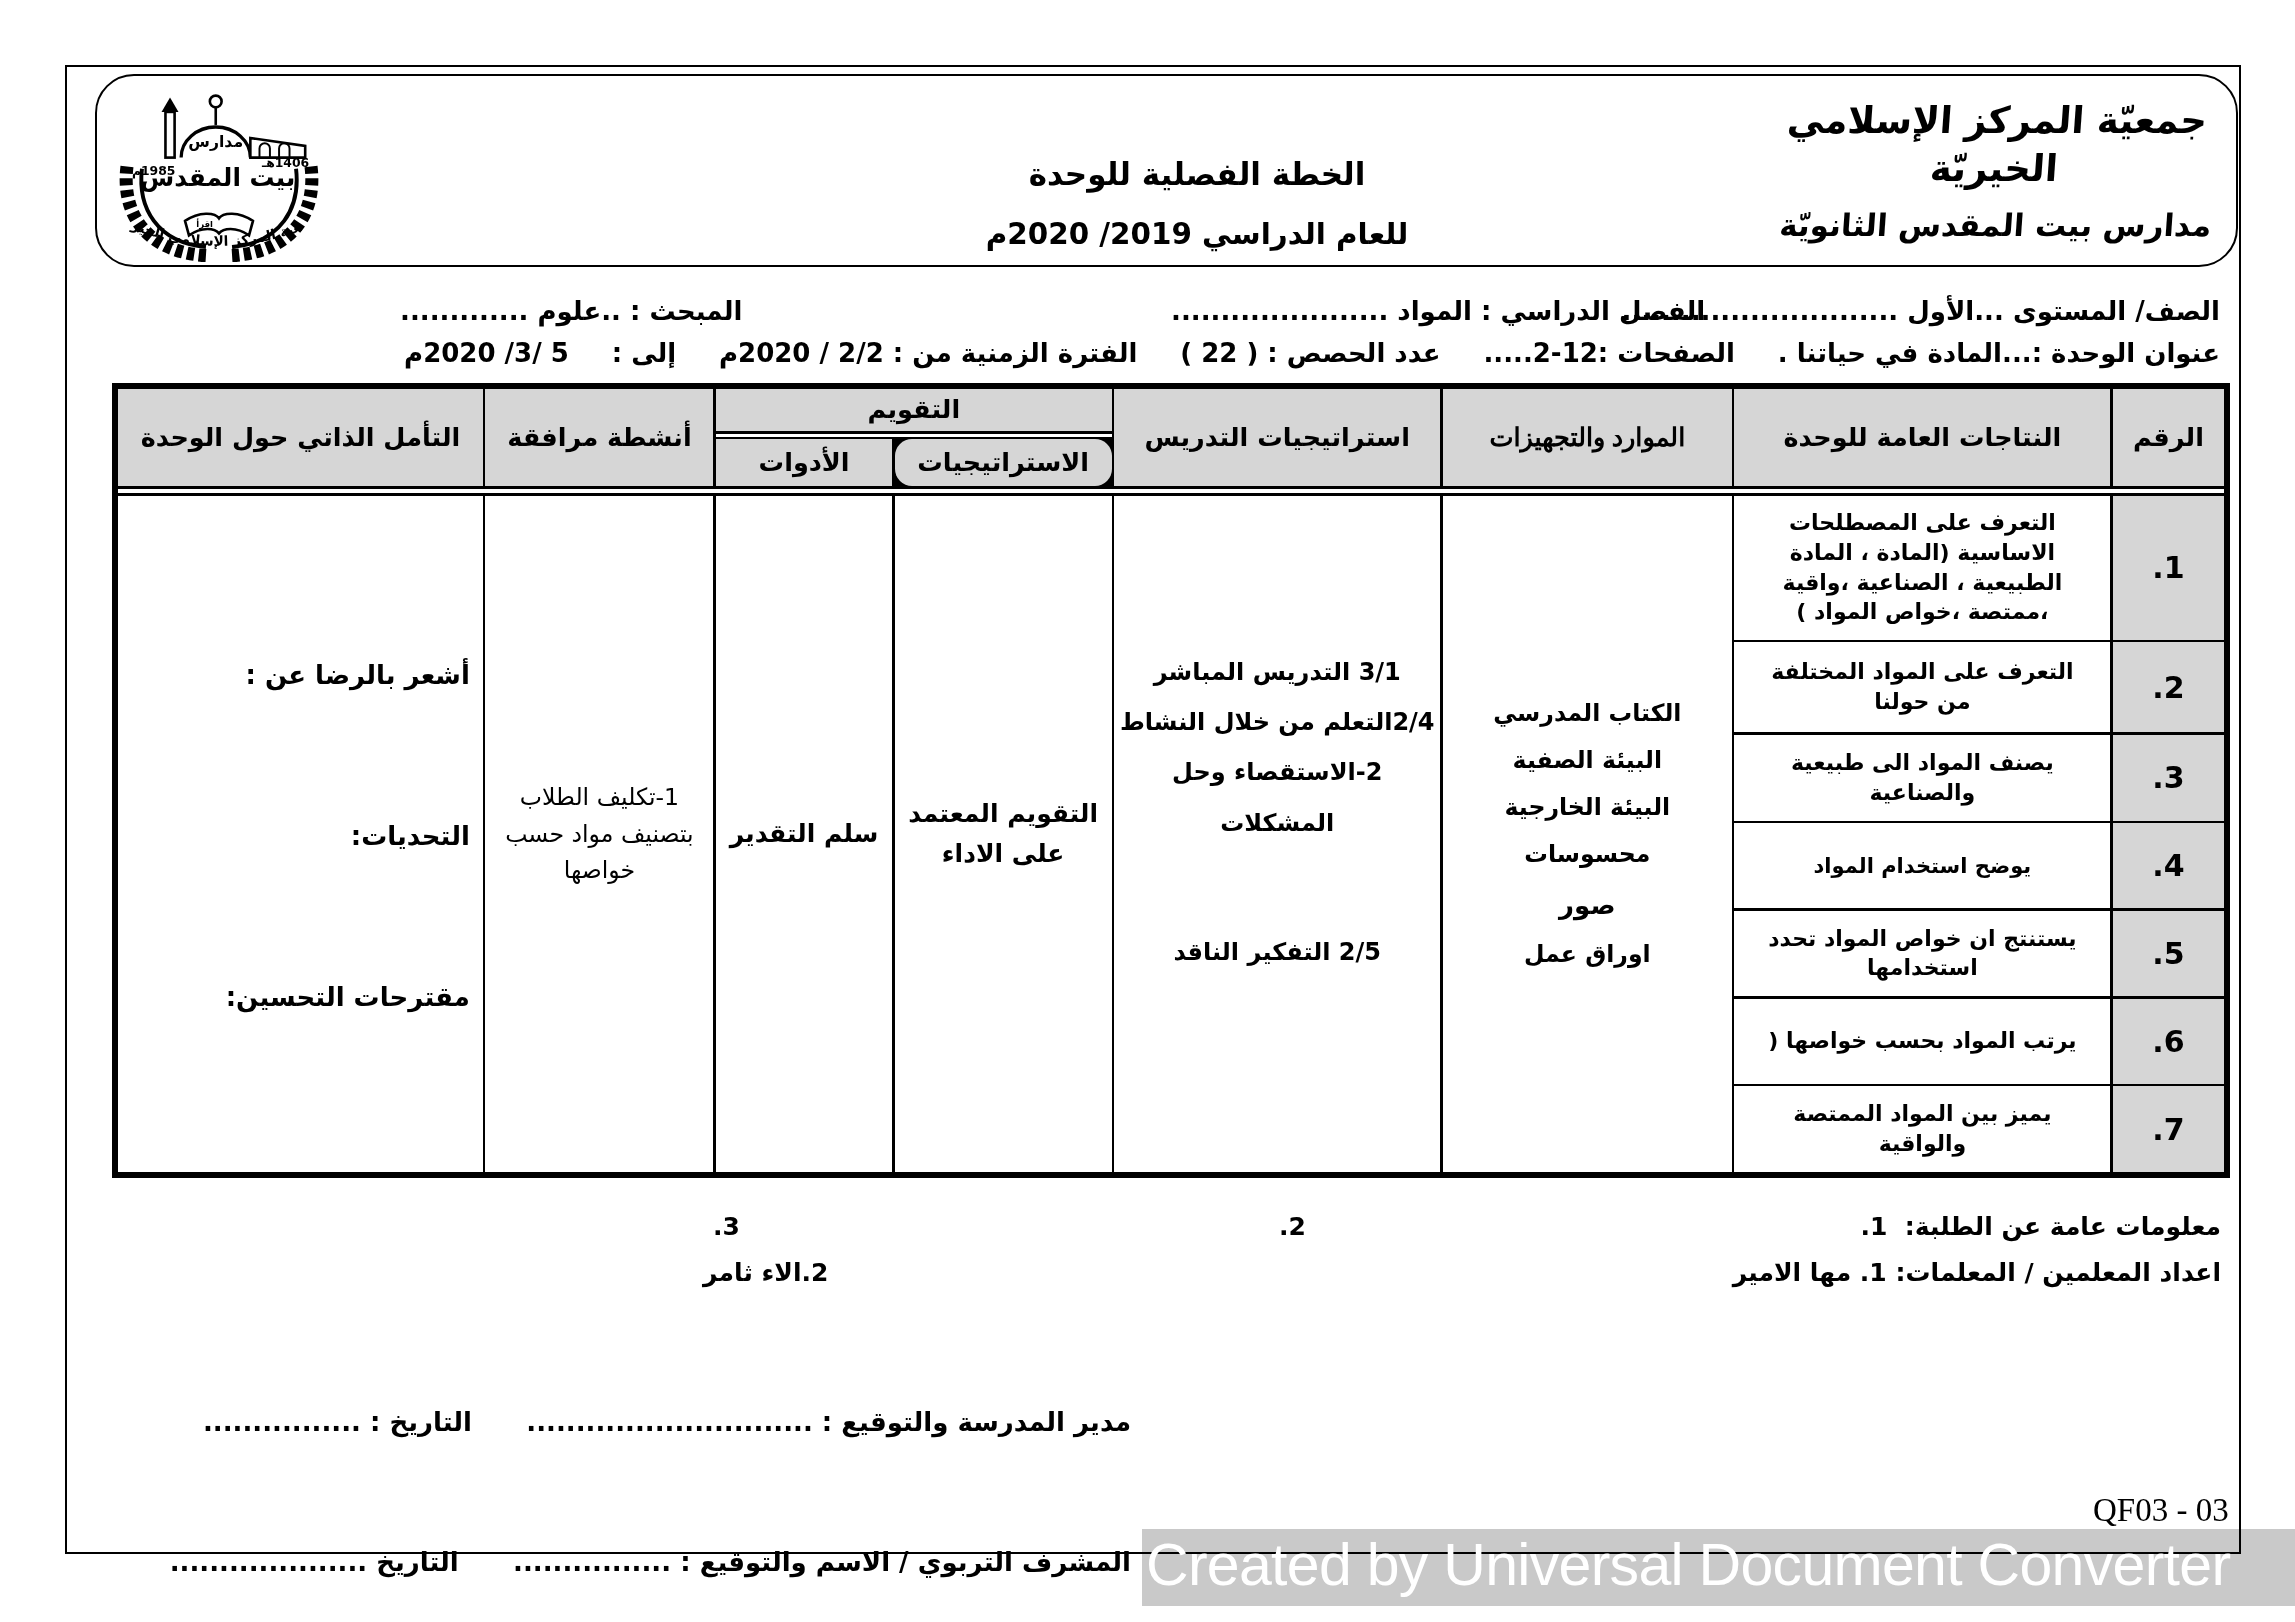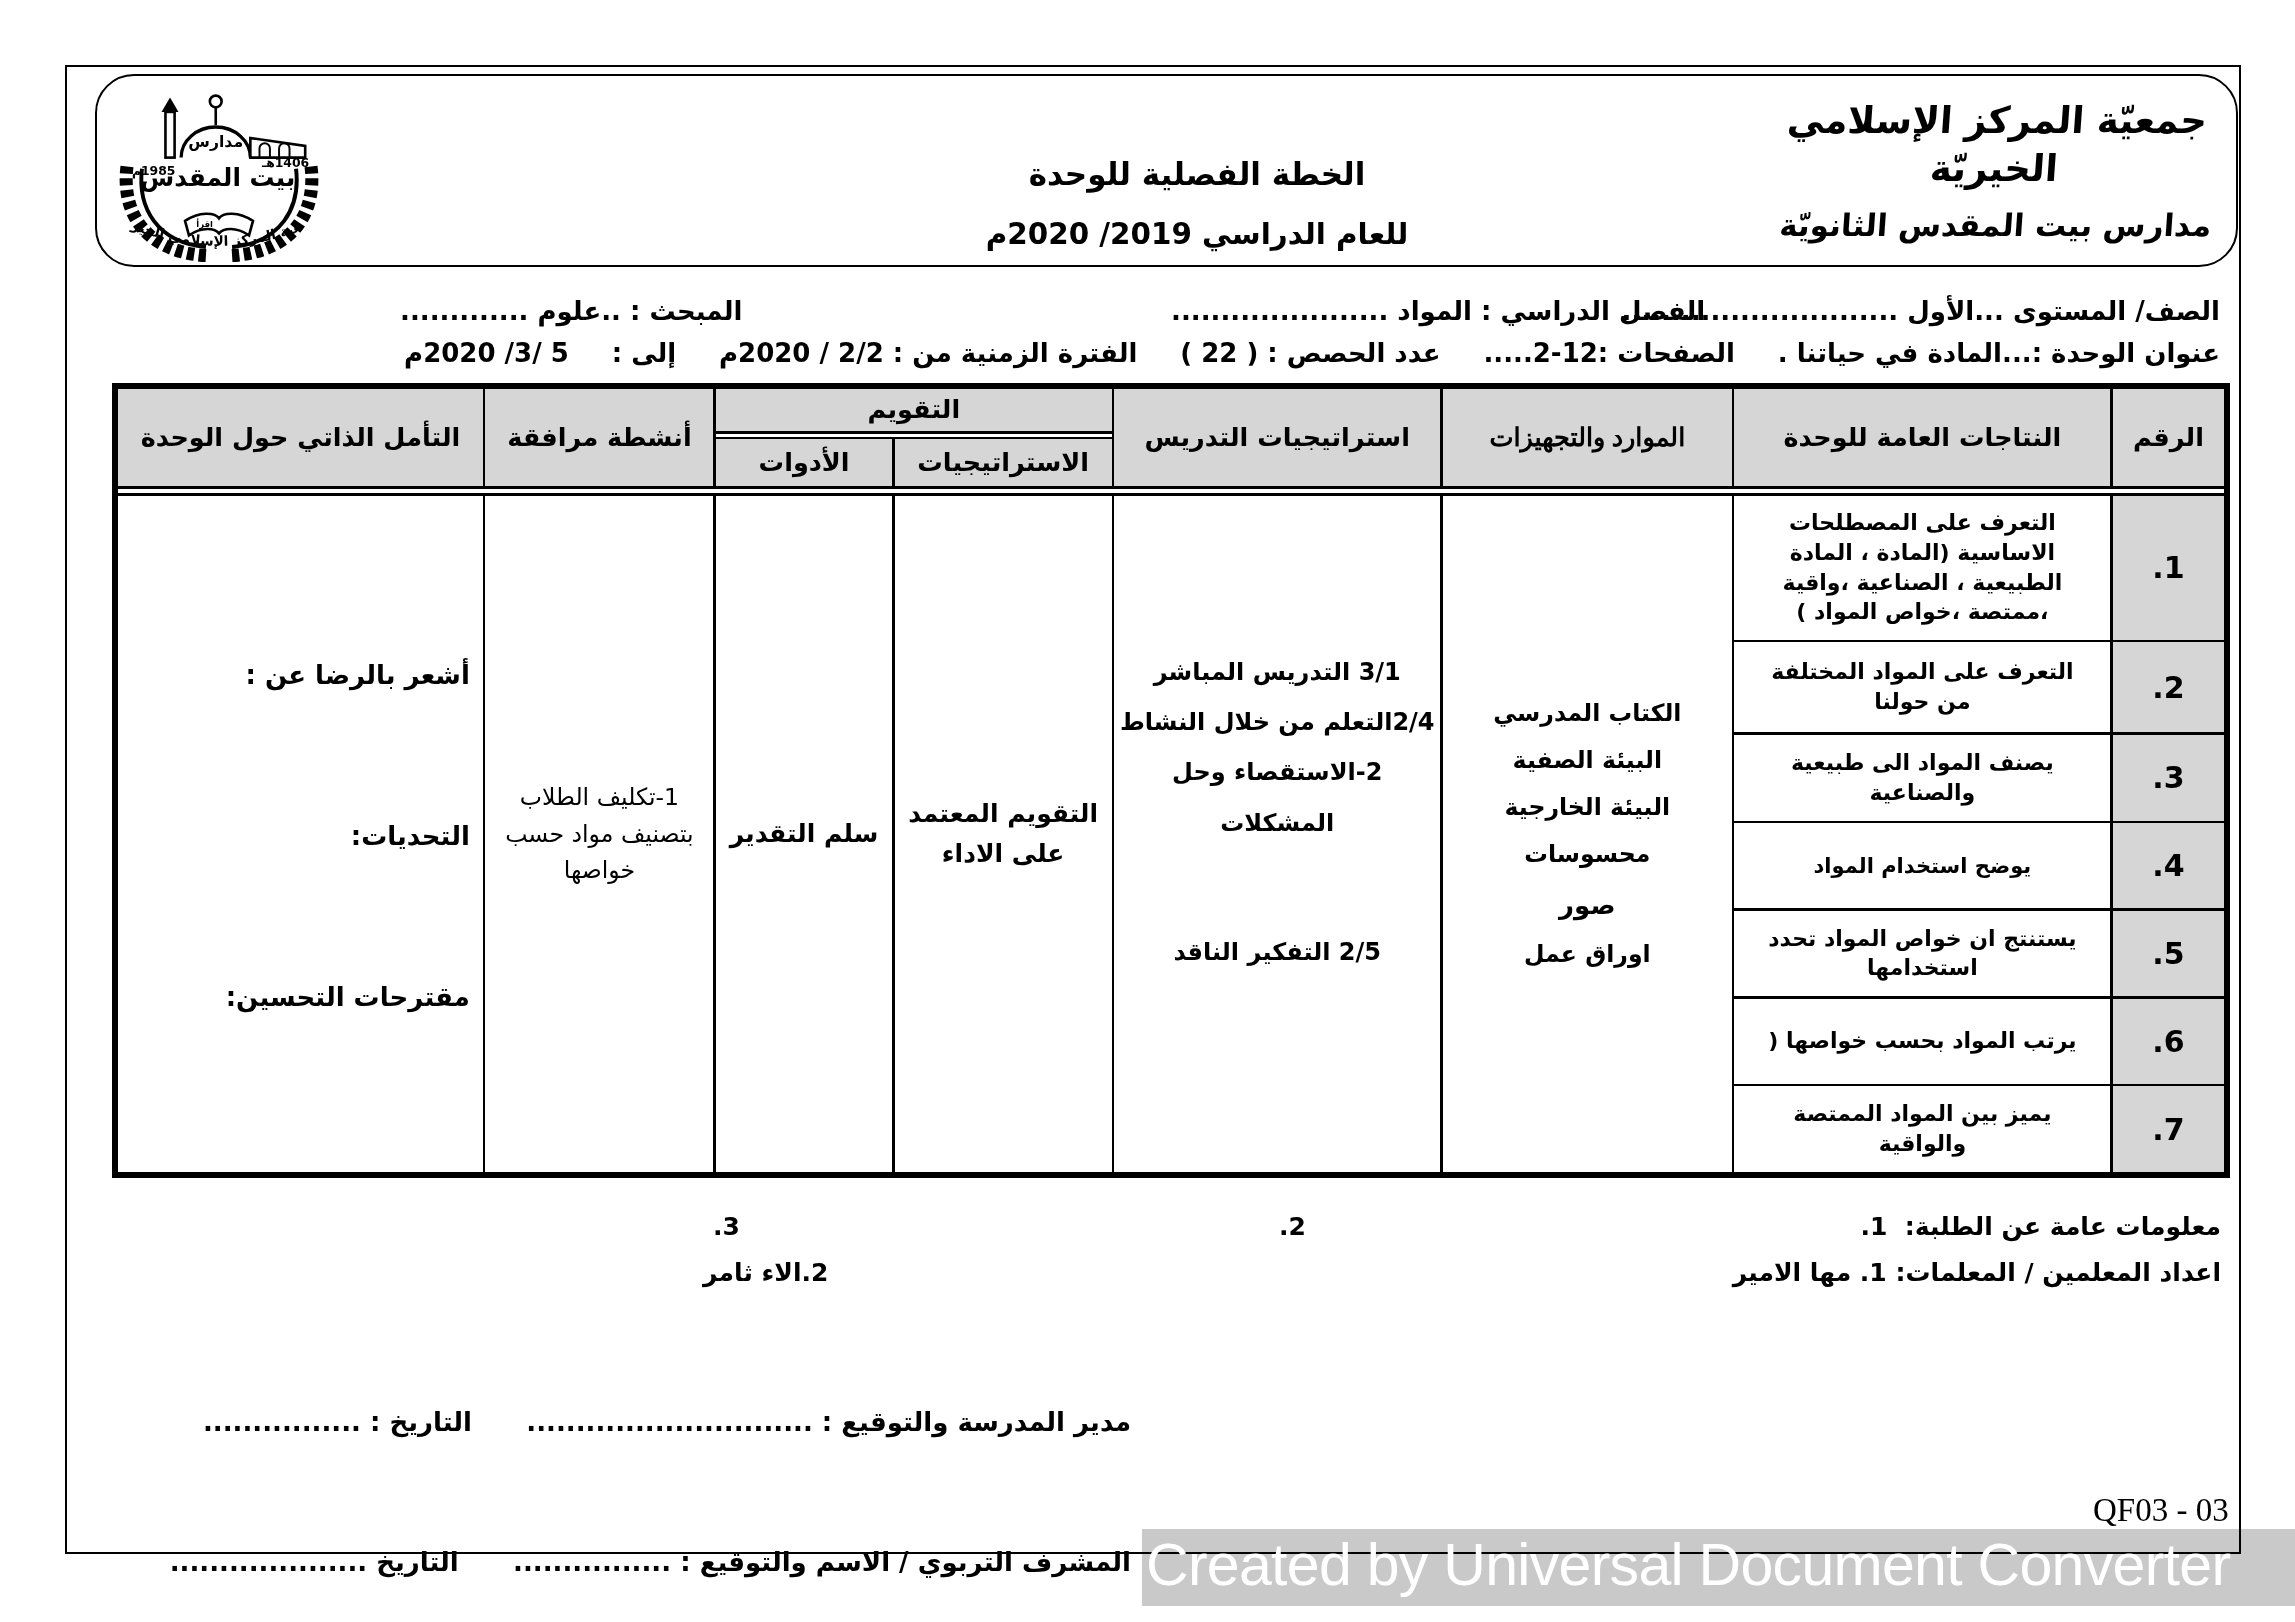--- a/index.html
+++ b/index.html
@@ -126,21 +126,21 @@
   </div>
 
   <div class="tbl">
 
     <div class="c hdr" style="grid-column:1;grid-row:1/4;">الرقم</div>
     <div class="c hdr" style="grid-column:2;grid-row:1/4;">النتاجات العامة للوحدة</div>
     <div class="c hdr" style="grid-column:3;grid-row:1/4;font-family:Liberation Serif, serif;">الموارد والتجهيزات</div>
     <div class="c hdr" style="grid-column:4;grid-row:1/4;">استراتيجيات التدريس</div>
     <div class="c hdr" style="grid-column:5/7;grid-row:1;">التقويم</div>
     <div class="dvd" style="grid-column:5/7;grid-row:2;"></div>
-    <div class="c hdr" style="grid-column:5;grid-row:3;">الاستراتيجيات</div>
+    <div class="c hdr" style="grid-column:5;grid-row:3;border-radius:17px;">الاستراتيجيات</div>
     <div class="c hdr" style="grid-column:6;grid-row:3;">الأدوات</div>
     <div class="c hdr" style="grid-column:7;grid-row:1/4;">أنشطة مرافقة</div>
     <div class="c hdr" style="grid-column:8;grid-row:1/4;">التأمل الذاتي حول الوحدة</div>
     <div class="dvd" style="grid-column:1/9;grid-row:4;"></div>
 
     <div class="c numcell" style="grid-column:1;grid-row:5;">1.</div>
     <div class="c outcome" style="grid-column:2;grid-row:5;">التعرف على المصطلحات الاساسية (المادة ، المادة الطبيعية ، الصناعية ،واقية ،ممتصة ،خواص المواد )</div>
     <div class="c numcell" style="grid-column:1;grid-row:6;">2.</div>
     <div class="c outcome" style="grid-column:2;grid-row:6;">التعرف على المواد المختلفة من حولنا</div>
     <div class="c numcell" style="grid-column:1;grid-row:7;">3.</div>

